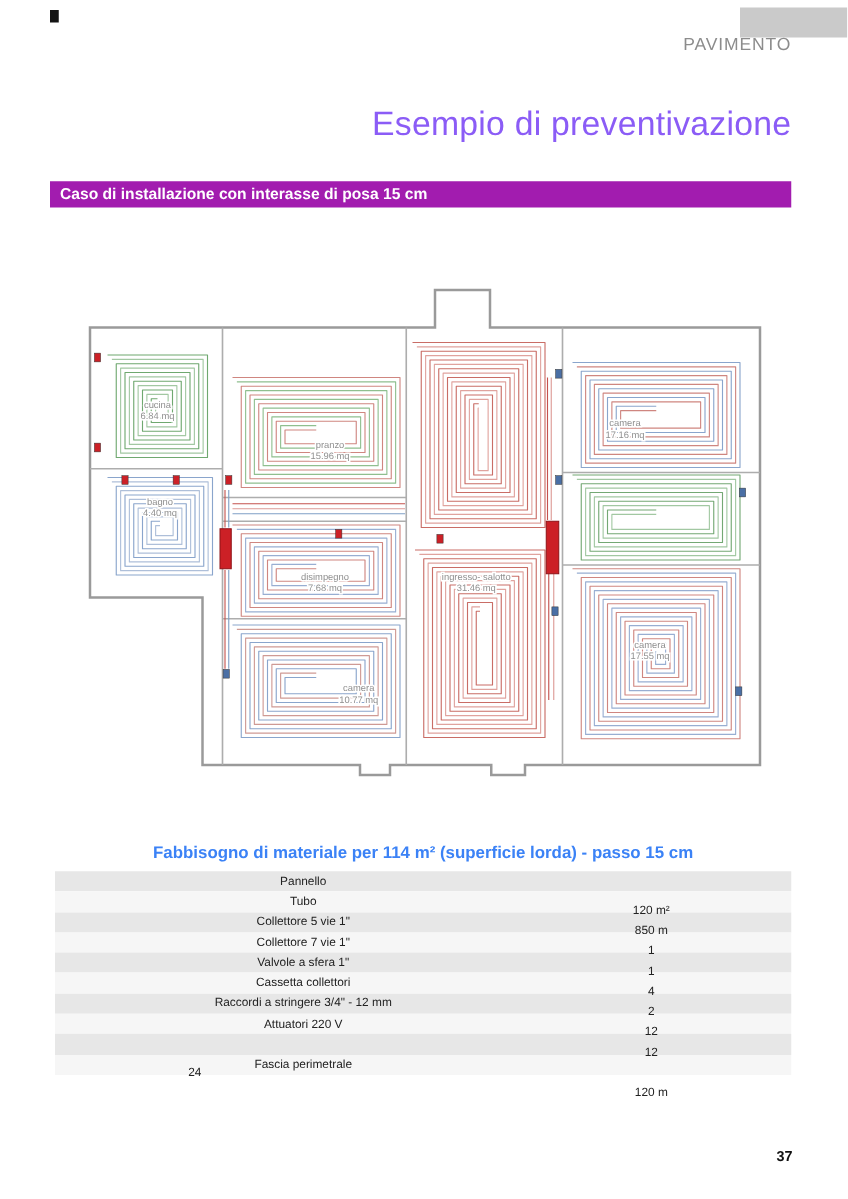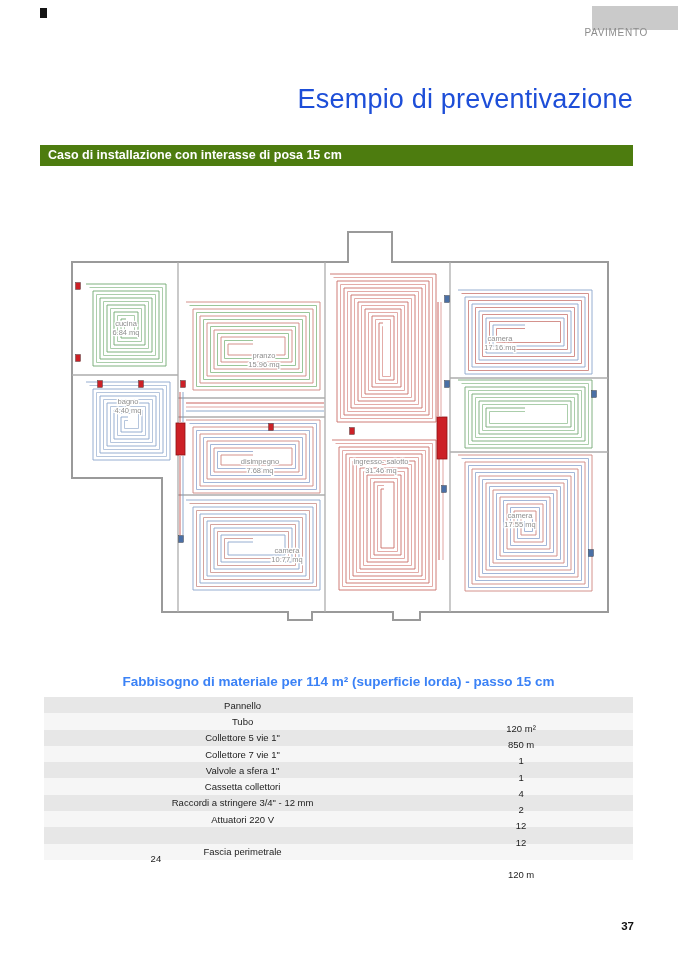--- a/index.html
+++ b/index.html
@@ -3,25 +3,25 @@
 <meta charset="utf-8">
 <style>
   * { margin:0; padding:0; box-sizing:border-box; }
   html,body { background:#ffffff; }
   body { font-family:"Liberation Sans", sans-serif; }
   .page { position:relative; width:678px; height:959px; background:#ffffff; overflow:hidden; }
 
   .reg-mark { position:absolute; left:40px; top:8px; width:7px; height:10px; background:#141414; }
 
   .header-box { position:absolute; left:592px; top:6px; width:86px; height:24px; background:#cacaca; }
-  .section-label { position:absolute; right:30px; top:27px; font-size:10px; letter-spacing:0.7px; color:#8c8c8c;text-align:right; }
+  .section-label { position:absolute; right:45px; top:27px; font-size:14px; letter-spacing:0.7px; color:#8c8c8c;text-align:right; }
 
-  .title { position:absolute; right:45px; top:84px; font-size:27px; font-weight:400; color:#1d4ed8; letter-spacing:0.2px; }
+  .title { position:absolute; right:45px; top:84px; font-size:27px; font-weight:400; color:#8b5cf6; letter-spacing:0.2px; }
 
-  .banner { position:absolute; left:40px; top:145px; width:593px; height:21px; background:#4d7c0f;
+  .banner { position:absolute; left:40px; top:145px; width:593px; height:21px; background:#a21caf;
             color:#ffffff; font-size:12.5px; font-weight:700; line-height:21px; padding-left:8px; }
 
   .floorplan { position:absolute; left:60px; top:225px; }
 
   .table-title { position:absolute; left:44px; top:674px; width:589px; text-align:center;
                  font-size:13.5px; font-weight:700; color:#3b82f6; }
 
   .materials { position:absolute; left:44px; top:697px; width:589px; }
   .mrow { display:flex; height:16.3px; align-items:center; font-size:9.5px; color:#222222; }
   .mrow:nth-child(odd) { background:#e7e7e7; }

